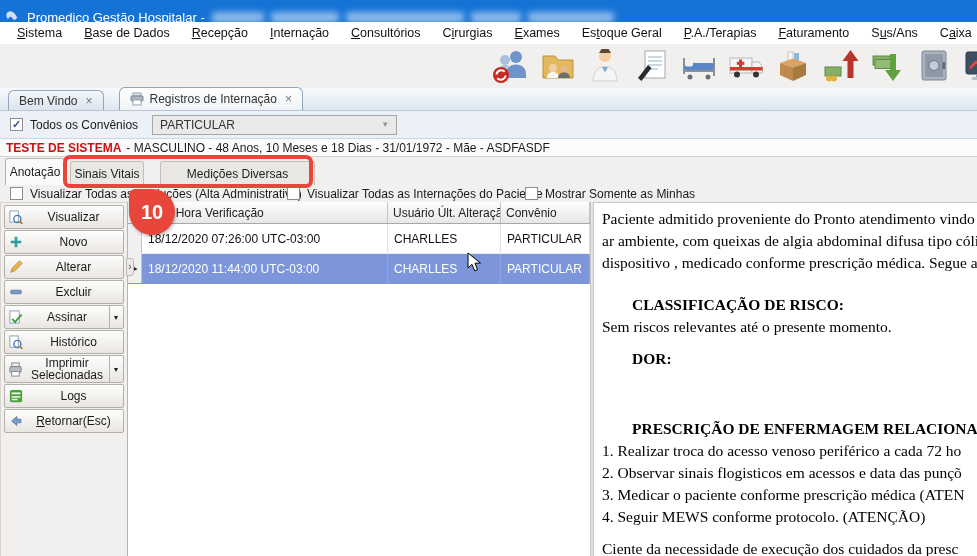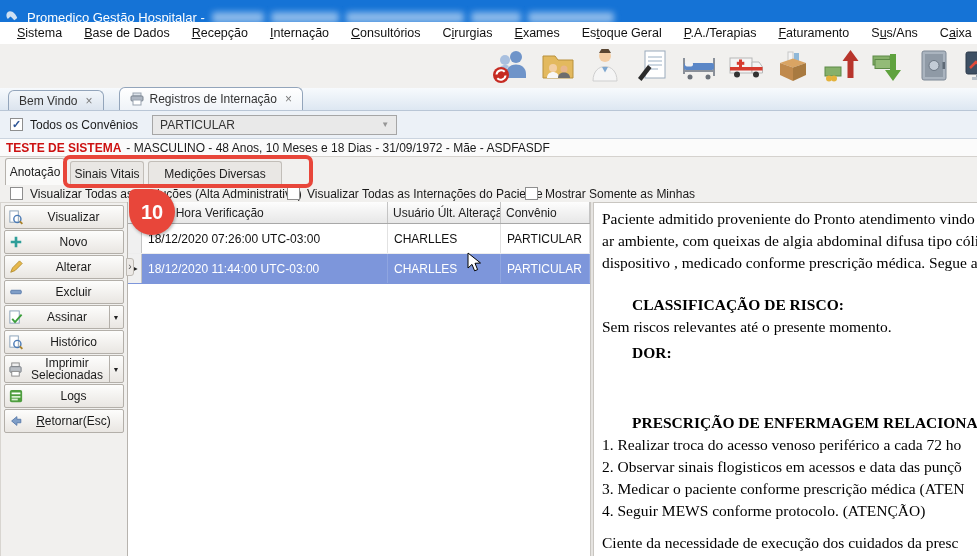--- a/index.html
+++ b/index.html
@@ -87,21 +87,21 @@
     border:1px solid #bdb9b3;border-radius:0 3px 3px 0;font-size:10px;line-height:16px;color:#555;text-align:center;z-index:3}
 
   
   .vsplit{position:absolute;left:590px;top:202px;width:4px;height:354px;background:#e6e4e1;
     border-left:1px solid #c9c6c1;border-right:1px solid #c9c6c1}
   .note{position:absolute;left:594px;top:202px;width:383px;height:354px;background:#fff;border-top:1px solid #c9c6c1;
     padding:5px 0 0 8px;font-family:"Liberation Serif",serif;font-size:15.5px;color:#000;overflow:hidden;white-space:nowrap}
   .nline{height:22px;line-height:22px}
   .nb{font-weight:bold}
   .nind{padding-left:30px}
-  .g20{margin-top:20px}.g16{margin-top:4px}.g48{margin-top:48px}.g10{margin-top:10px}
+  .g20{margin-top:20px}.g16{margin-top:10px}.g48{margin-top:48px}.g10{margin-top:10px}
 
   .cursor{position:absolute;left:467px;top:252px;z-index:9}
 </style>
 </head>
 <body>
 
 <div class="titlebar">
   <svg width="15" height="15" viewBox="0 0 16 16">
       <path d="M3 2c4-2.5 9 2.5 10 6.5l-3 2.5c-1.2-1.4-2.2-3-4.2-4.2L3 9.5C1 7.5 1 3.8 3 2z" fill="#cfe0f2"></path>
     </svg>
@@ -229,31 +229,31 @@
   <span class="cb checked"></span>
   <span>Todos os Convênios</span>
   <div class="dropdown">
     <span>PARTICULAR</span>
     <span class="ddarrow">▼</span>
   </div>
 </div>
 
 <div class="patientband">
   <span class="pname">TESTE DE SISTEMA</span>
-  <span>- MASCULINO - 48 Anos, 10 Meses e 18 Dias - 31/09/1972 - Mãe - ASDFASDF</span>
+  <span>- MASCULINO - 48 Anos, 10 Meses e 18 Dias - 31/01/1972 - Mãe - ASDFASDF</span>
 </div>
 
 <div class="rectabs">
   <div class="itab active" style="left:5px;width:60px">
       <span>Anotação</span>
     </div>
   <div class="itab" style="left:70px;width:74px">
       <span>Sinais Vitais</span>
     </div>
-  <div class="itab" style="left:148px;width:134px">
+  <div class="itab" style="left:160px;width:155px">
       <span>Medições Diversas</span>
     </div>
 </div>
 <div class="redrect"></div>
 <div class="badge">10</div>
 
 <div class="filterrow">
   <span class="fitem" style="left:10px">
     <span class="cb"></span>
     <span>Visualizar Todas as Evoluções (Alta Administrativa)</span>

